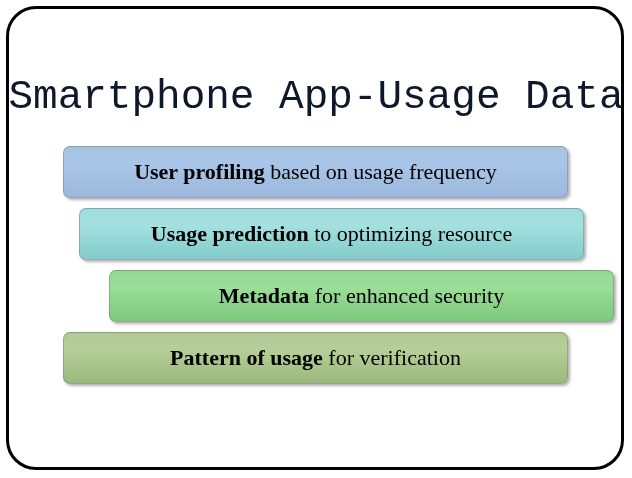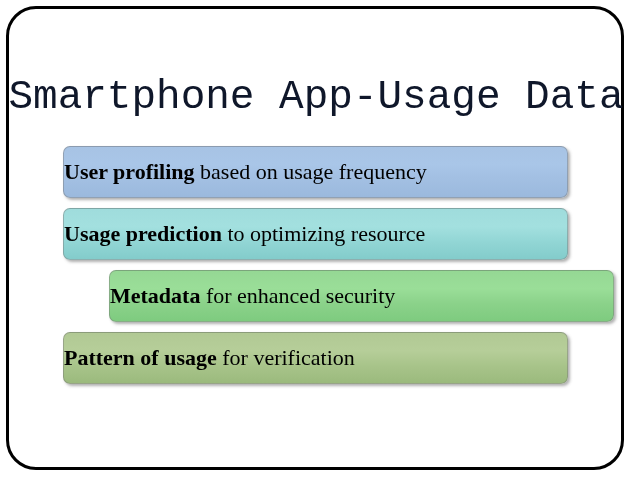--- a/index.html
+++ b/index.html
@@ -62,20 +62,21 @@
     position: relative;
     width: 505px;
     height: 52px;
     margin-bottom: 10px;
     border-radius: 7px;
     box-sizing: border-box;
     border: 1px solid rgba(120,120,120,0.45);
     box-shadow: 2px 2px 3px rgba(80,80,80,0.45);
     display: flex;
     align-items: center;
+    justify-content: center;
     overflow: hidden;
   }
 
   .bar:last-child { margin-bottom: 16px; }
 
   .bar-text {
     font-family: "Liberation Serif", "DejaVu Serif", serif;
     font-size: 22px;
     color: #000000;
     white-space: nowrap;
@@ -88,20 +89,21 @@
   }
 
   
   .bar-1 {
     background: linear-gradient(to bottom,
       #a7c3e4 0%, #a9c6e8 35%, #a3c0e3 60%, #9bb9dd 100%);
   }
   .bar-2 {
     background: linear-gradient(to bottom,
       #9fdcdc 0%, #a3e0df 35%, #92d6d5 65%, #83cccb 100%);
+    margin-left: 16px;
   }
   .bar-3 {
     background: linear-gradient(to bottom,
       #9bdcb6 0%, #a0e0ba 35%, #92d6ae 65%, #85cfa4 100%);
   }
   .bar-4 {
     background: linear-gradient(to bottom,
       #95d894 0%, #9ade98 35%, #8bd28a 65%, #7ecb7f 100%);
     margin-left: 46px;
   }

